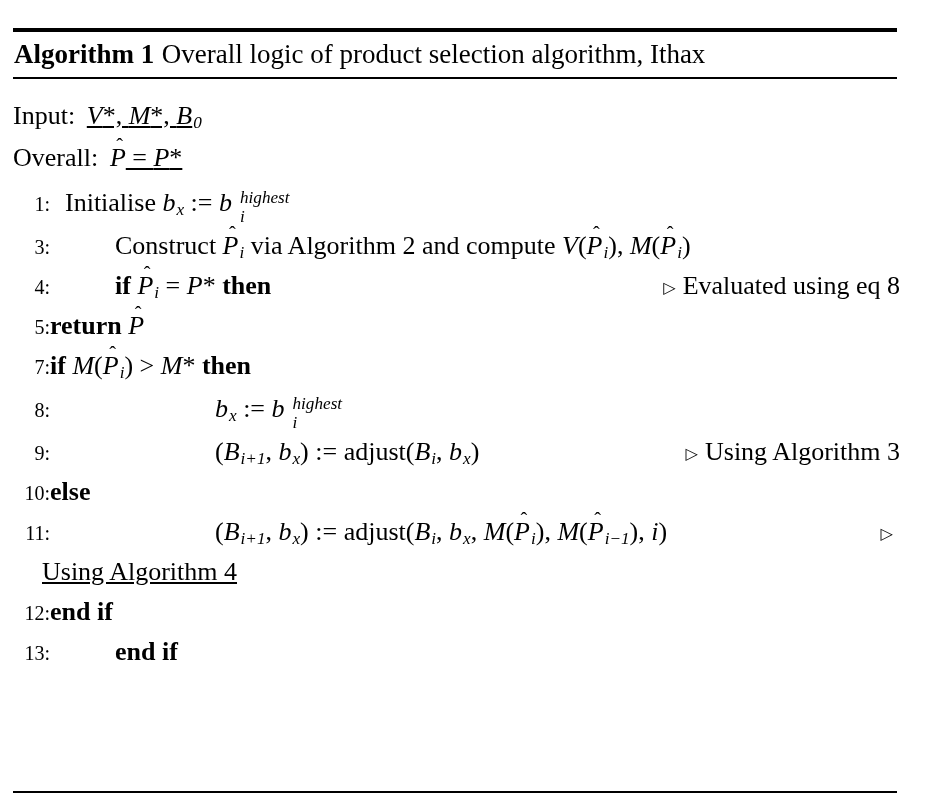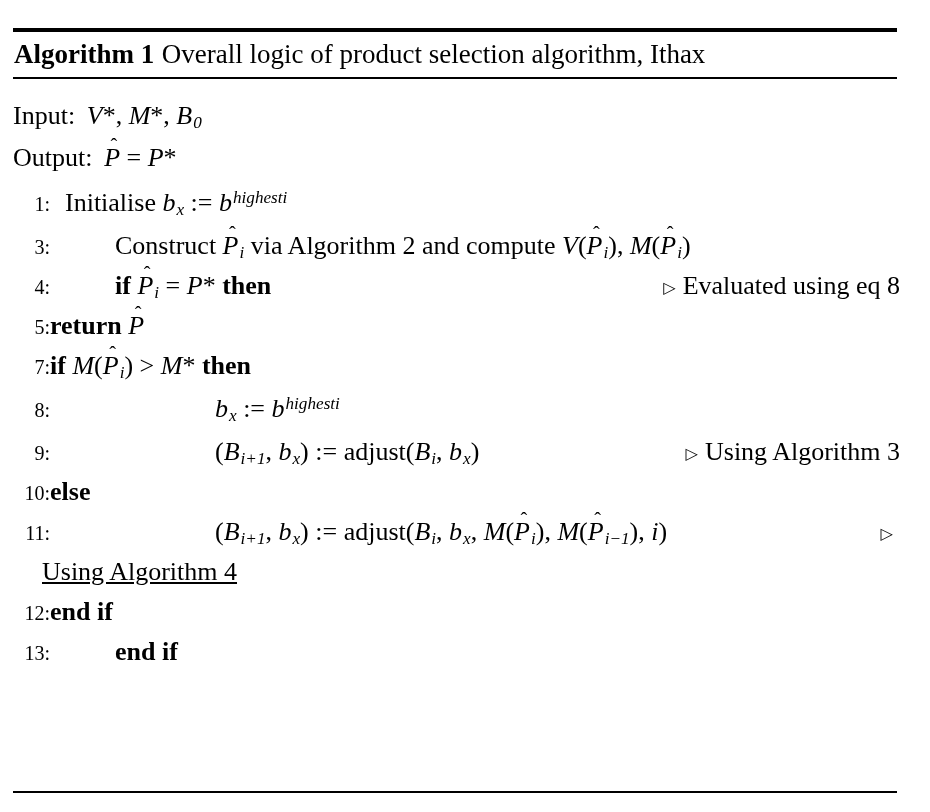--- a/index.html
+++ b/index.html
@@ -24,21 +24,21 @@
   .kw { font-weight: bold; }
   .it { font-style: italic; }
   .body {
     position: absolute; left: 13px; top: 96px; width: 887px;
   }
   .ioline {
     height: 40px; line-height: 40px; font-size: 26px; white-space: nowrap;
   }
   .ioline.tallio { height: 44px; line-height: 44px; }
   .iolabel { font-weight: normal; }
-  .ioexpr { margin-left: 0.45em; }
+  .ioexpr { margin-left: 0.45em; text-decoration: underline; }
   .line {
     position: relative; height: 40px; line-height: 40px;
     font-size: 26px; white-space: nowrap;
   }
   .line.tall { height: 46px; line-height: 46px; }
   .num {
     display: inline-block; width: 37px; text-align: right;
     font-size: 20px; vertical-align: baseline;
   }
   .stmt.ind0 { margin-left: 15px; }
@@ -58,41 +58,41 @@
   }
   
   .sb { font-size: 0.66em; font-style: italic; vertical-align: -0.24em; margin-left: 1px; }
   .hat { position: relative; display: inline-block; font-style: italic; line-height: normal; }
   .hatmark {
     position: absolute; left: 50%; top: -0.34em;
     transform: translateX(-22%);
     font-size: 0.78em; font-style: normal; line-height: 1;
   }
   .stack {
-    display: inline-flex; flex-direction: row; align-items: flex-start;
+    display: inline-flex; flex-direction: column; align-items: flex-start;
     font-size: 0.66em; font-style: italic; line-height: 1.08;
-    vertical-align: 0.46em; margin-left: 1px;
+    vertical-align: 0.46em; margin-left: 8px;
   }
 </style>
 </head>
 <body>
 
 <div class="algo">
   <div class="toprule"></div>
   <div class="titlebar">
     <span class="kw">Algorithm 1</span><span class="rest">Overall logic of product selection algorithm, Ithax</span>
   </div>
   <div class="midrule"></div>
 
   <div class="body">
     <div class="ioline">
       <span class="iolabel">Input:</span><span class="ioexpr"><span class="it">V</span><span>*, </span><span class="it">M</span><span>*, </span><span class="it">B</span><span class="sb">0</span></span>
     </div>
     <div class="ioline tallio">
-      <span class="iolabel">Output:</span><span class="ioexpr"><span class="hat"><span class="hatmark">ˆ</span>P</span><span> = </span><span class="it">P</span><span>*</span></span>
+      <span class="iolabel">Overall:</span><span class="ioexpr"><span class="hat"><span class="hatmark">ˆ</span>P</span><span> = </span><span class="it">P</span><span>*</span></span>
     </div>
     <div>
         <div class="line tall"><span class="num">1:</span><span class="stmt ind0"><span>Initialise </span><span class="it">b</span><span class="sb">x</span><span> := </span><span class="it">b</span><span class="stack">
               <span>highest</span>
               <span>i</span>
             </span></span></div>
         <div class="line"><span class="num">3:</span><span class="stmt ind1"><span>Construct </span><span class="hat"><span class="hatmark">ˆ</span>P</span><span class="sb">i</span><span> via Algorithm 2 and compute </span><span class="it">V</span><span>(</span><span class="hat"><span class="hatmark">ˆ</span>P</span><span class="sb">i</span><span>), </span><span class="it">M</span><span>(</span><span class="hat"><span class="hatmark">ˆ</span>P</span><span class="sb">i</span><span>)</span></span></div>
         <div class="line"><span class="num">4:</span><span class="stmt ind1"><span class="kw">if </span><span class="hat"><span class="hatmark">ˆ</span>P</span><span class="sb">i</span><span> = </span><span class="it">P</span><span>*</span><span class="kw"> then</span></span><span class="comment"><span class="tri">▷</span>Evaluated using eq 8</span></div>
         <div class="line"><span class="num">5:</span><span class="stmt ind2"><span class="kw">return </span><span class="hat"><span class="hatmark">ˆ</span>P</span></span></div>
         <div class="line"><span class="num">7:</span><span class="stmt ind2"><span class="kw">if </span><span class="it">M</span><span>(</span><span class="hat"><span class="hatmark">ˆ</span>P</span><span class="sb">i</span><span>) &gt; </span><span class="it">M</span><span>*</span><span class="kw"> then</span></span></div>

